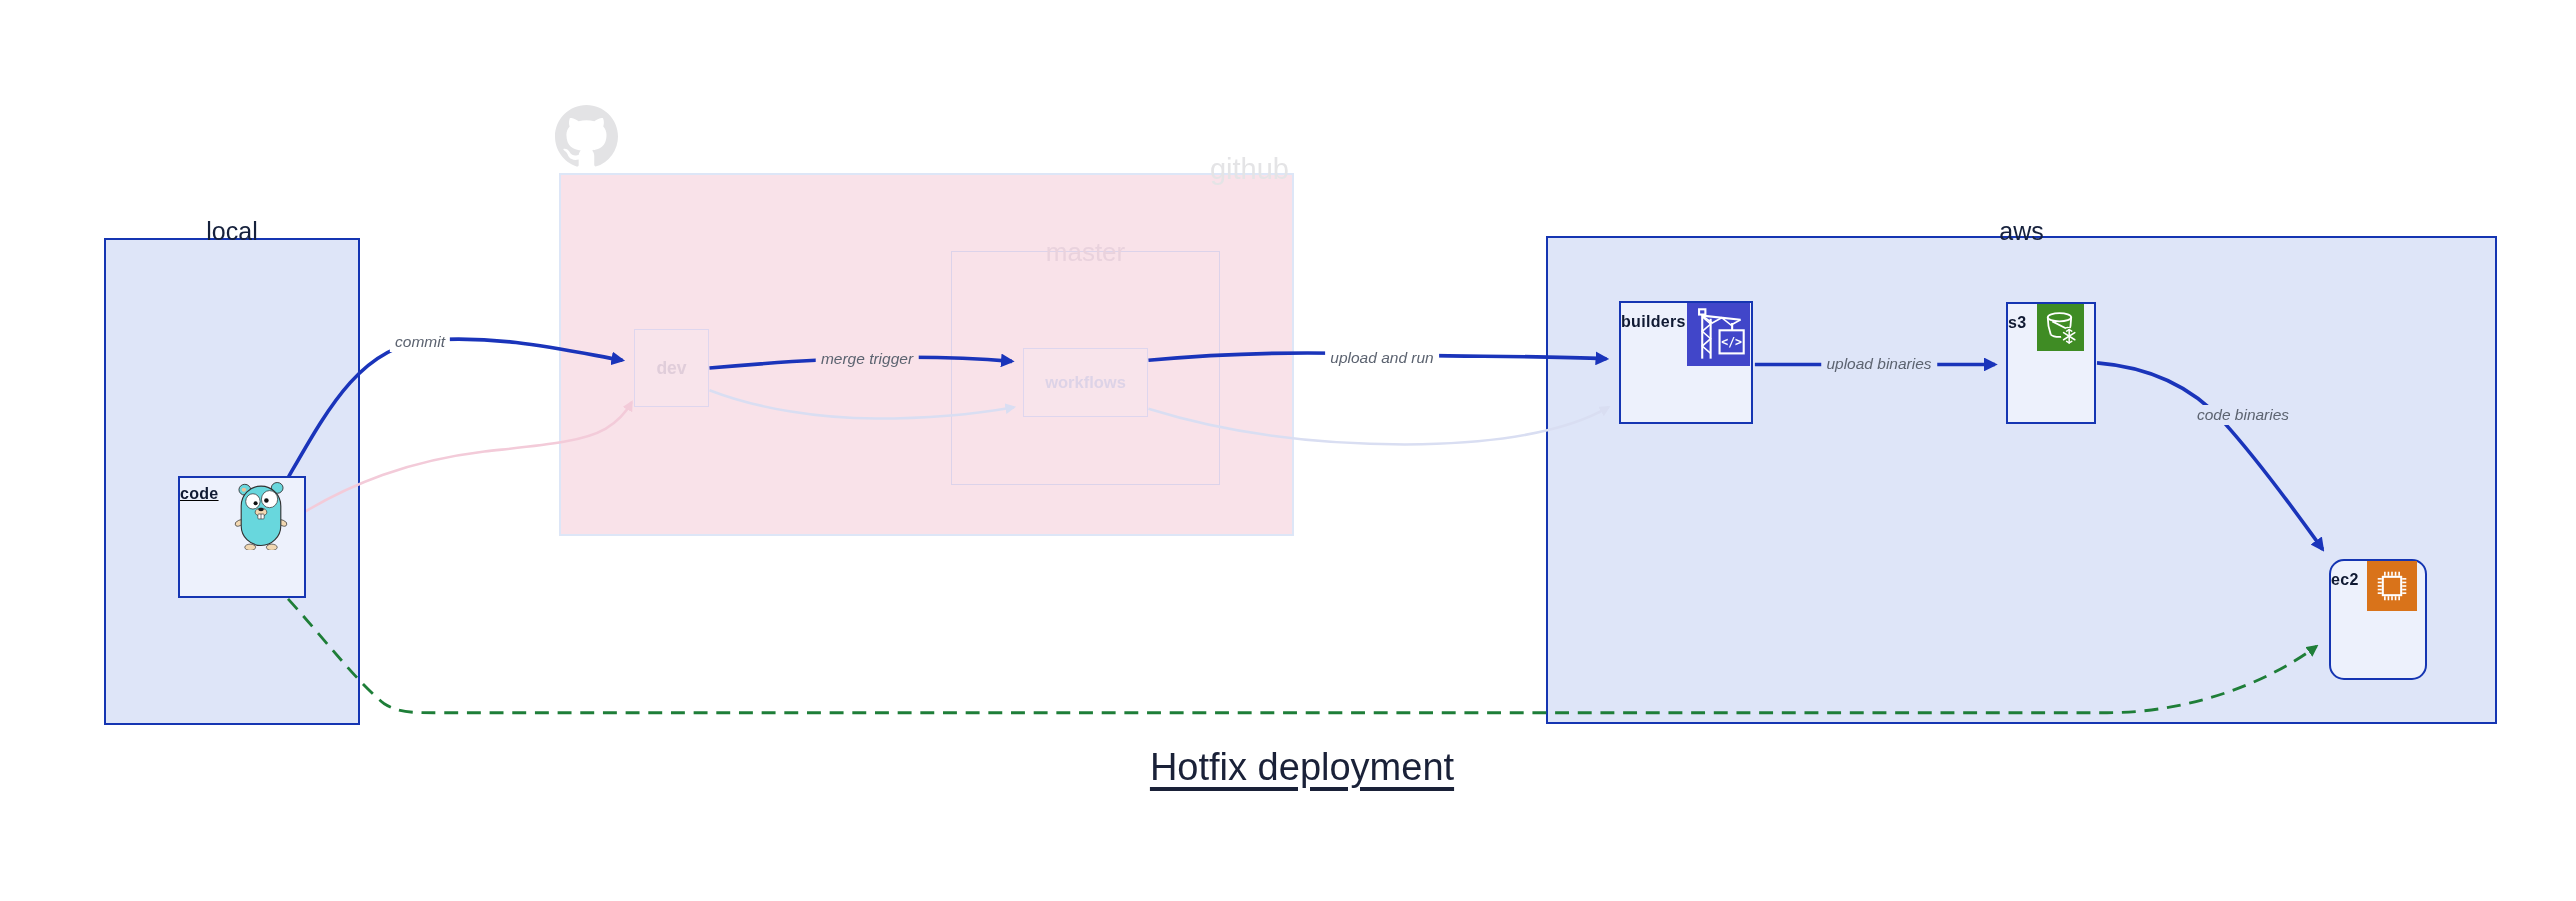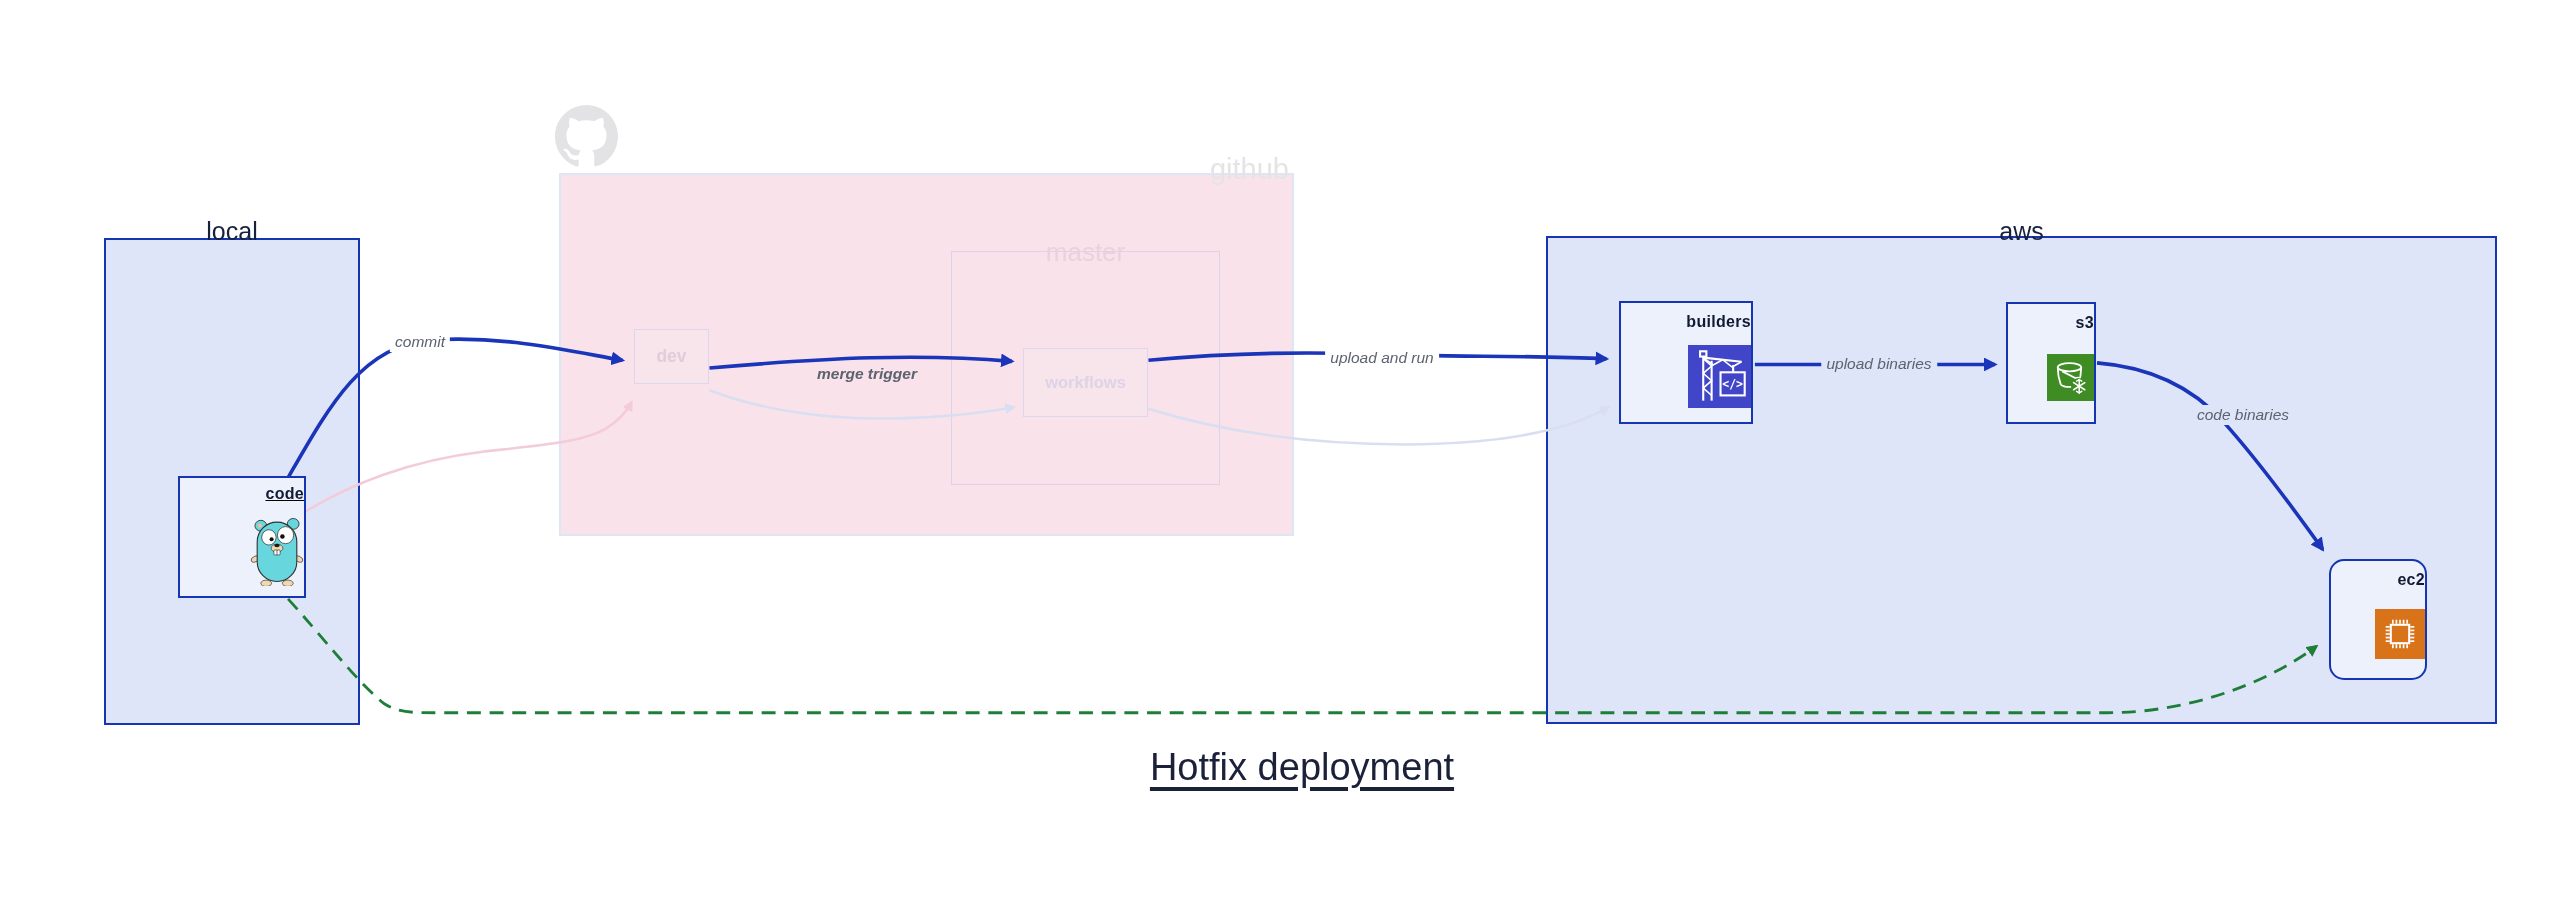--- a/index.html
+++ b/index.html
@@ -5,21 +5,21 @@
   html,body{margin:0;padding:0;background:#ffffff;}
   body{width:2604px;height:902px;position:relative;overflow:hidden;
        font-family:"Liberation Sans","DejaVu Sans",sans-serif;}
   .abs{position:absolute;}
   
   .region-blue{background:#dee5f8;border:2.6px solid #1535b2;box-sizing:border-box;z-index:0;}
   .region-pink{background:#f9e2e9;border:2.1px solid #dde6f7;box-sizing:border-box;z-index:0;}
   .master-box{border:1.5px solid #dcd3ea;box-sizing:border-box;z-index:0;}
   
   .node{background:#edf1fc;border:2.6px solid #1535b2;box-sizing:border-box;z-index:4;
-        display:flex;flex-direction:column;align-items:flex-end;}
+        display:flex;flex-direction:row;align-items:flex-start;}
   .node-faded{background:#f8e4eb;border:1.5px solid #ded6ee;box-sizing:border-box;z-index:4;
         display:flex;align-items:center;justify-content:center;}
   .node-label{font-weight:bold;font-size:16px;color:#101a33;margin-top:10.3px;letter-spacing:0.3px;}
   .faded-label{font-weight:bold;color:#e0cdda;}
   
   .region-title{font-size:25px;color:#16213c;text-align:center;z-index:3;margin-top:20px;}
   .ghost-title{color:#e4e4e6;z-index:1;}
   .master-title{color:#e9d2dd;}
   
   .edge-label{font-size:15.5px;font-style:italic;color:#5c6370;z-index:5;white-space:nowrap;
@@ -100,21 +100,21 @@
       <circle cx="48" cy="56" r="4.5" fill="#111"></circle>
       <circle cx="72" cy="50" r="5" fill="#111"></circle>
       <ellipse cx="60" cy="76" rx="13" ry="9" fill="#f2d8b2" stroke="#333" stroke-width="1.5"></ellipse>
       <ellipse cx="60" cy="70" rx="6" ry="4" fill="#1a1a1a"></ellipse>
       <rect x="53" y="80" width="14" height="11" rx="2" fill="#ffffff" stroke="#333" stroke-width="1.5"></rect>
       <line x1="60" y1="80" x2="60" y2="91" stroke="#333" stroke-width="1.5"></line>
     </svg>
   </div>
 </div>
 
-<div class="abs node-faded" style="left:634px;top:329px;width:75px;height:55px;">
+<div class="abs node-faded" style="left:634px;top:329px;width:75px;height:78px;">
   <span class="faded-label" style="font-size:17.5px;">dev</span>
 </div>
 
 <div class="abs node-faded" style="left:1023px;top:348px;width:125px;height:69px;">
   <span class="faded-label" style="font-size:16.5px;color:#ddd3e7;">workflows</span>
 </div>
 
 <div class="abs node" style="left:1619px;top:301px;width:134px;height:123px;">
   <div class="node-label">builders</div>
   <div class="icon-wrap">
@@ -188,19 +188,19 @@
           <line x1="69" y1="42" x2="77" y2="42"></line>
           <line x1="69" y1="49" x2="77" y2="49"></line>
           <line x1="69" y1="56" x2="77" y2="56"></line>
           <line x1="69" y1="63" x2="77" y2="63"></line>
       </g>
     </svg>
   </div>
 </div>
 
 <div class="abs edge-label bg-white" style="left:420px;top:342px;">commit</div>
-<div class="abs edge-label bg-pink" style="left:867px;top:374px;font-weight:bold;">merge trigger</div>
+<div class="abs edge-label bg-pink" style="left:867px;top:359px;">merge trigger</div>
 <div class="abs edge-label bg-white" style="left:1382px;top:358px;">upload and run</div>
 <div class="abs edge-label bg-lav" style="left:1879px;top:364px;">upload binaries</div>
 <div class="abs edge-label bg-lav" style="left:2243px;top:415px;">code binaries</div>
 
 <div class="abs main-title" style="left:1302px;top:746px;">Hotfix deployment</div>
 
 
 </body></html>

